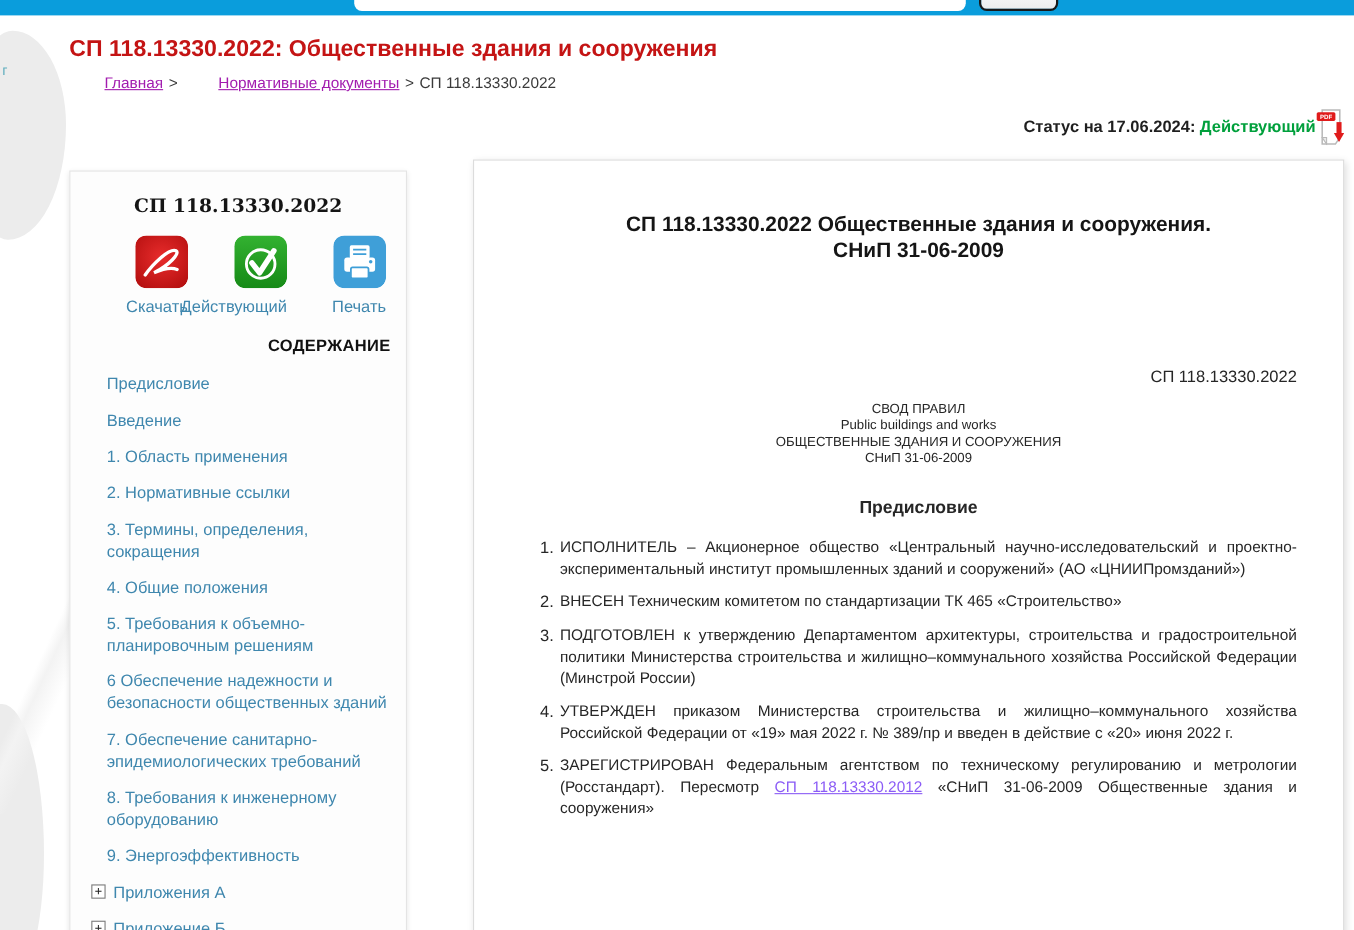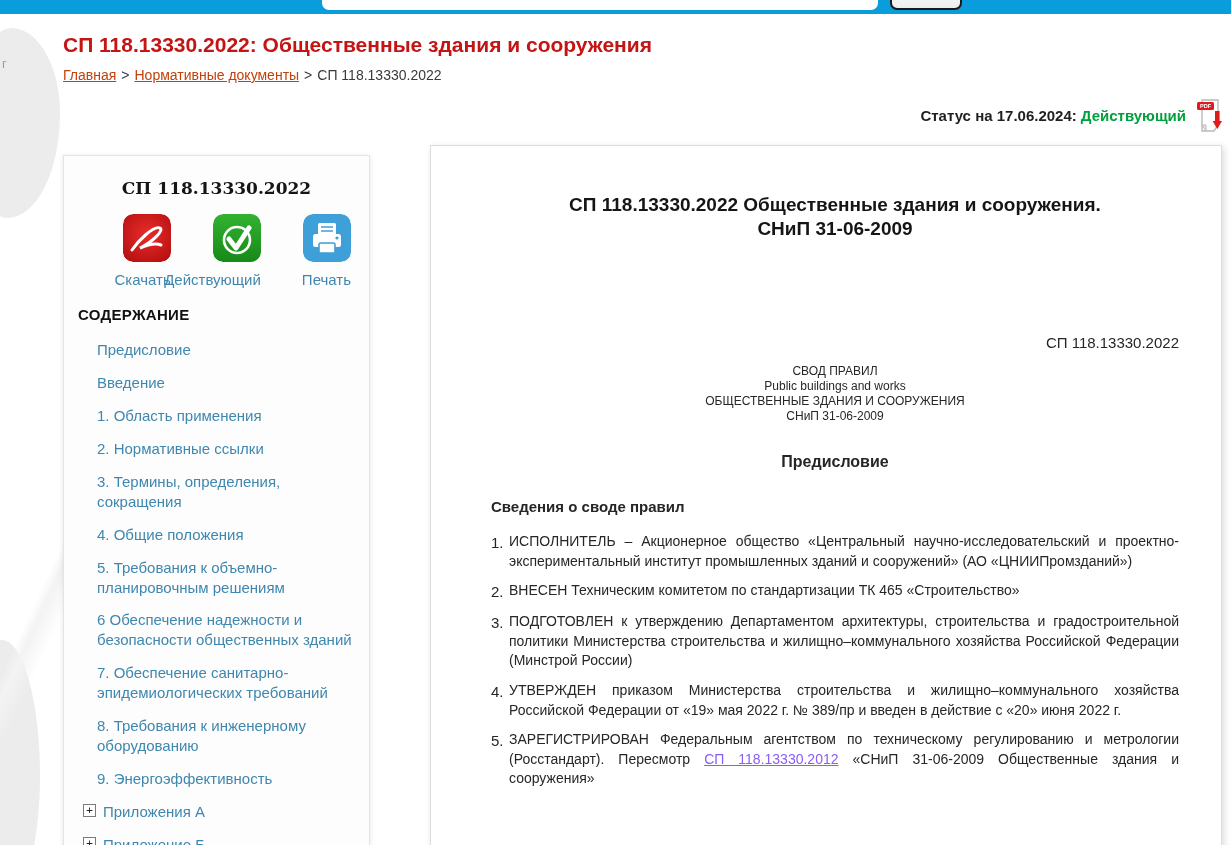--- a/index.html
+++ b/index.html
@@ -18,39 +18,39 @@
   .topbar { position:absolute; left:0; top:0; width:1231px; height:14px; background:#0a9ddc; z-index:5; }
   .search-input { position:absolute; left:322px; top:-20px; width:556px; height:30px;
     border:none; border-radius:7px; background:#fff; outline:none; padding:0 10px;
     font-size:14px; font-family:"Liberation Sans", sans-serif; }
   .search-btn { position:absolute; left:890px; top:-18px; width:72px; height:28px;
     border:2px solid #1a1a1a; border-radius:7px; background:linear-gradient(#ffffff,#ededed); cursor:pointer; }
 
   
   .h1 { position:absolute; left:63px; top:33px; font-size:21px; font-weight:bold; color:#c41414; z-index:2; }
   .breadcrumb { position:absolute; left:63px; top:67px; font-size:14px; color:#3a3a3a; z-index:2; }
-  .breadcrumb a { color:#c2410c; text-decoration:underline; cursor:pointer; }
+  .breadcrumb a { color:#a21caf; text-decoration:underline; cursor:pointer;margin-left:32px; }
   .crumb-sep { margin:0 5px; }
 
   .status-row { position:absolute; left:430px; top:98px; width:792px; height:34px;
-    display:flex; justify-content:flex-end; align-items:center; gap:10px; z-index:2; }
+    display:flex; justify-content:flex-end; align-items:center; z-index:2; }
   .status-text { font-size:15px; font-weight:bold; color:#1f1f1f; }
   .status-ok { color:#00a03c; margin-left:4px; }
   .pdf-dl { width:26px; height:33px; cursor:pointer; }
 
   
   .sidebar { position:absolute; left:63px; top:155px; width:307px; height:760px;
     background:#fdfdfd; border:1px solid #e4e4e4; box-shadow:0 1px 5px rgba(0,0,0,.10);
     padding:22px 14px 0 14px; z-index:3; }
   .sb-code { text-align:center; font-family:"DejaVu Serif", serif; font-weight:bold; font-size:17px; color:#151515; }
   .sb-actions { display:flex; justify-content:space-between; padding:0 4px; margin-top:16px; }
   .sb-action { display:flex; flex-direction:column; align-items:flex-end; width:33%; cursor:pointer; }
   .sb-action .ic { width:48px; height:48px; border-radius:10px; display:block; }
   .sb-action .lbl { margin-top:9px; font-size:15px; color:#3f87ae; }
-  .sb-toc-title { text-align:left; font-weight:bold; font-size:15px; color:#111; margin-top:18px; letter-spacing:.3px; }
+  .sb-toc-title { text-align:right; font-weight:bold; font-size:15px; color:#111; margin-top:18px; letter-spacing:.3px; }
   .toc { list-style:none; margin-top:17px; padding-left:6px; }
   .toc li { margin-bottom:13px; font-size:15px; line-height:1.33; color:#3f87ae; cursor:pointer; }
   .toc li .toc-label { padding-left:13px; display:block; }
   .toc li.expandable { display:flex; align-items:flex-start; }
   .toc li.expandable .toc-label { padding-left:0; }
   .plusbox { width:13px; height:13px; border:1px solid #7a7a7a; background:#fff; color:#222;
     font-size:11px; line-height:11px; text-align:center; margin:2px 7px 0 -1px; flex:0 0 13px;
     font-family:"DejaVu Sans Mono", monospace; }
 
   
@@ -206,21 +206,20 @@
   <div class="doc-code">СП 118.13330.2022</div>
 
   <div class="doc-center">
     <div>СВОД ПРАВИЛ</div>
     <div>Public buildings and works</div>
     <div>ОБЩЕСТВЕННЫЕ ЗДАНИЯ И СООРУЖЕНИЯ</div>
     <div>СНиП 31-06-2009</div>
   </div>
 
   <div class="doc-preface">Предисловие</div>
-  <div class="doc-info">Сведения о своде правил</div>
 
   <div class="doc-list">
     <div class="doc-item">
       <span class="num">1.</span>
       <span class="txt">ИСПОЛНИТЕЛЬ – Акционерное общество «Центральный научно-исследовательский и проектно-экспериментальный институт промышленных зданий и сооружений» (АО «ЦНИИПромзданий»)</span>
     </div>
     <div class="doc-item">
       <span class="num">2.</span>
       <span class="txt">ВНЕСЕН Техническим комитетом по стандартизации ТК 465 «Строительство»</span>
     </div>

